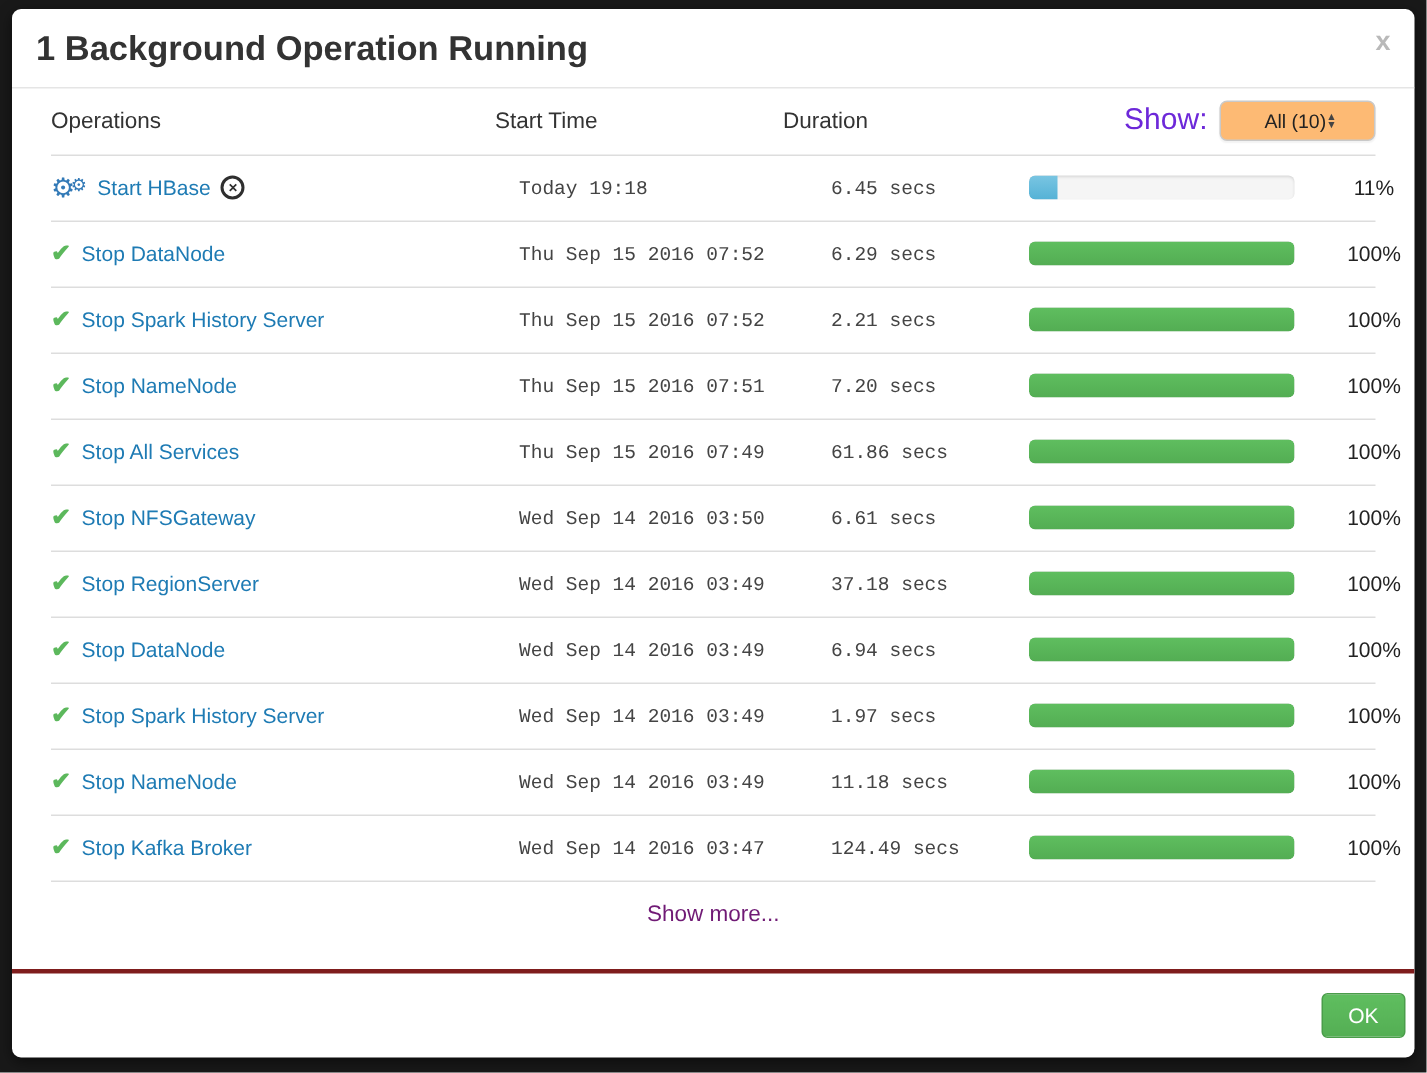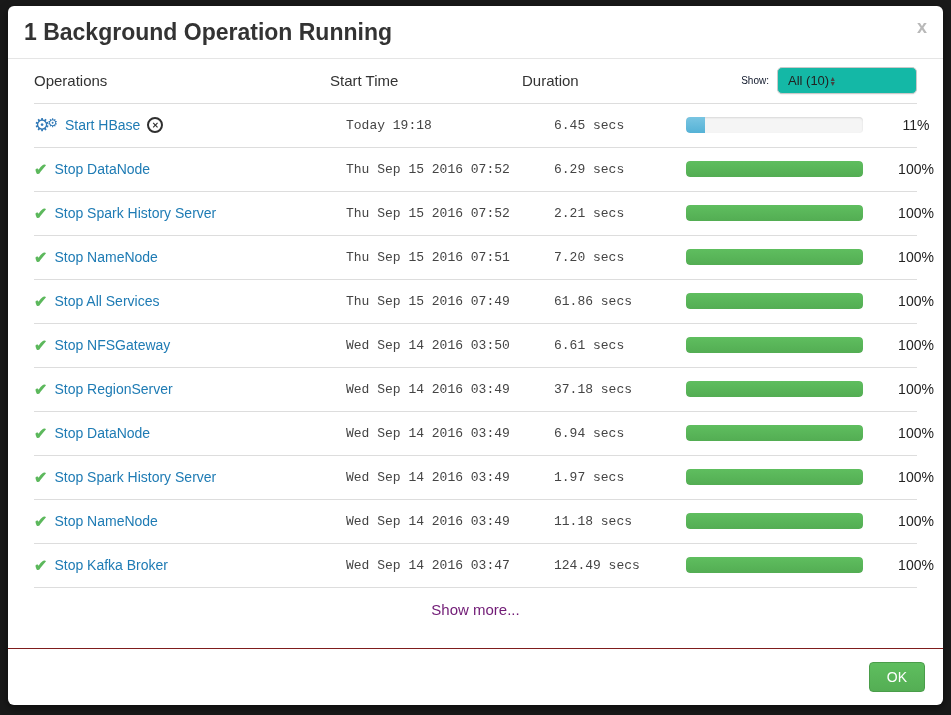--- a/index.html
+++ b/index.html
@@ -52,30 +52,30 @@
     font-size: 15px;
     color: #333;
   }
   .thead .show-area {
     grid-column: 4 / 7;
     display: flex;
     align-items: center;
     justify-content: flex-end;
     gap: 8px;
   }
-  .show-label { font-size: 10px; color: #0f172a; }
+  .show-label { font-size: 20px; color: #6d28d9; }
   .select-box {
-    width: 140px;
+    width: 104px;
     height: 27px;
     border: 1px solid #c9c9c9;
     border-radius: 5px;
-    background: #14b8a6;
+    background: #fdba74;
     display: flex;
     align-items: center;
-    justify-content: flex-start;
+    justify-content: center;
     padding: 0 6px 0 10px;
     font-size: 13px;
     color: #222;
     cursor: pointer;
     box-shadow: 0 1px 1px rgba(0,0,0,.05);
   }
   .select-arrows {
     display: flex;
     flex-direction: column;
     line-height: 5px;
@@ -160,22 +160,22 @@
     padding: 13px 0 14px 0;
   }
   .show-more-link {
     color: #701a75;
     font-size: 15px;
     text-decoration: none;
     cursor: pointer;
   }
   .modal-footer {
     margin-top: auto;
-    border-top: 1px solid #7f1d1d;
-    padding: 13px 18px;
+    border-top: 3px solid #7f1d1d;
+    padding: 13px 6px;
     text-align: right;
     flex: none;
   }
   .ok-button {
     background: linear-gradient(to bottom, #5fbe5f, #54ae54);
     border: 1px solid #4a9d4a;
     border-radius: 4px;
     color: #fff;
     font-size: 14px;
     font-family: "Liberation Sans", sans-serif;

